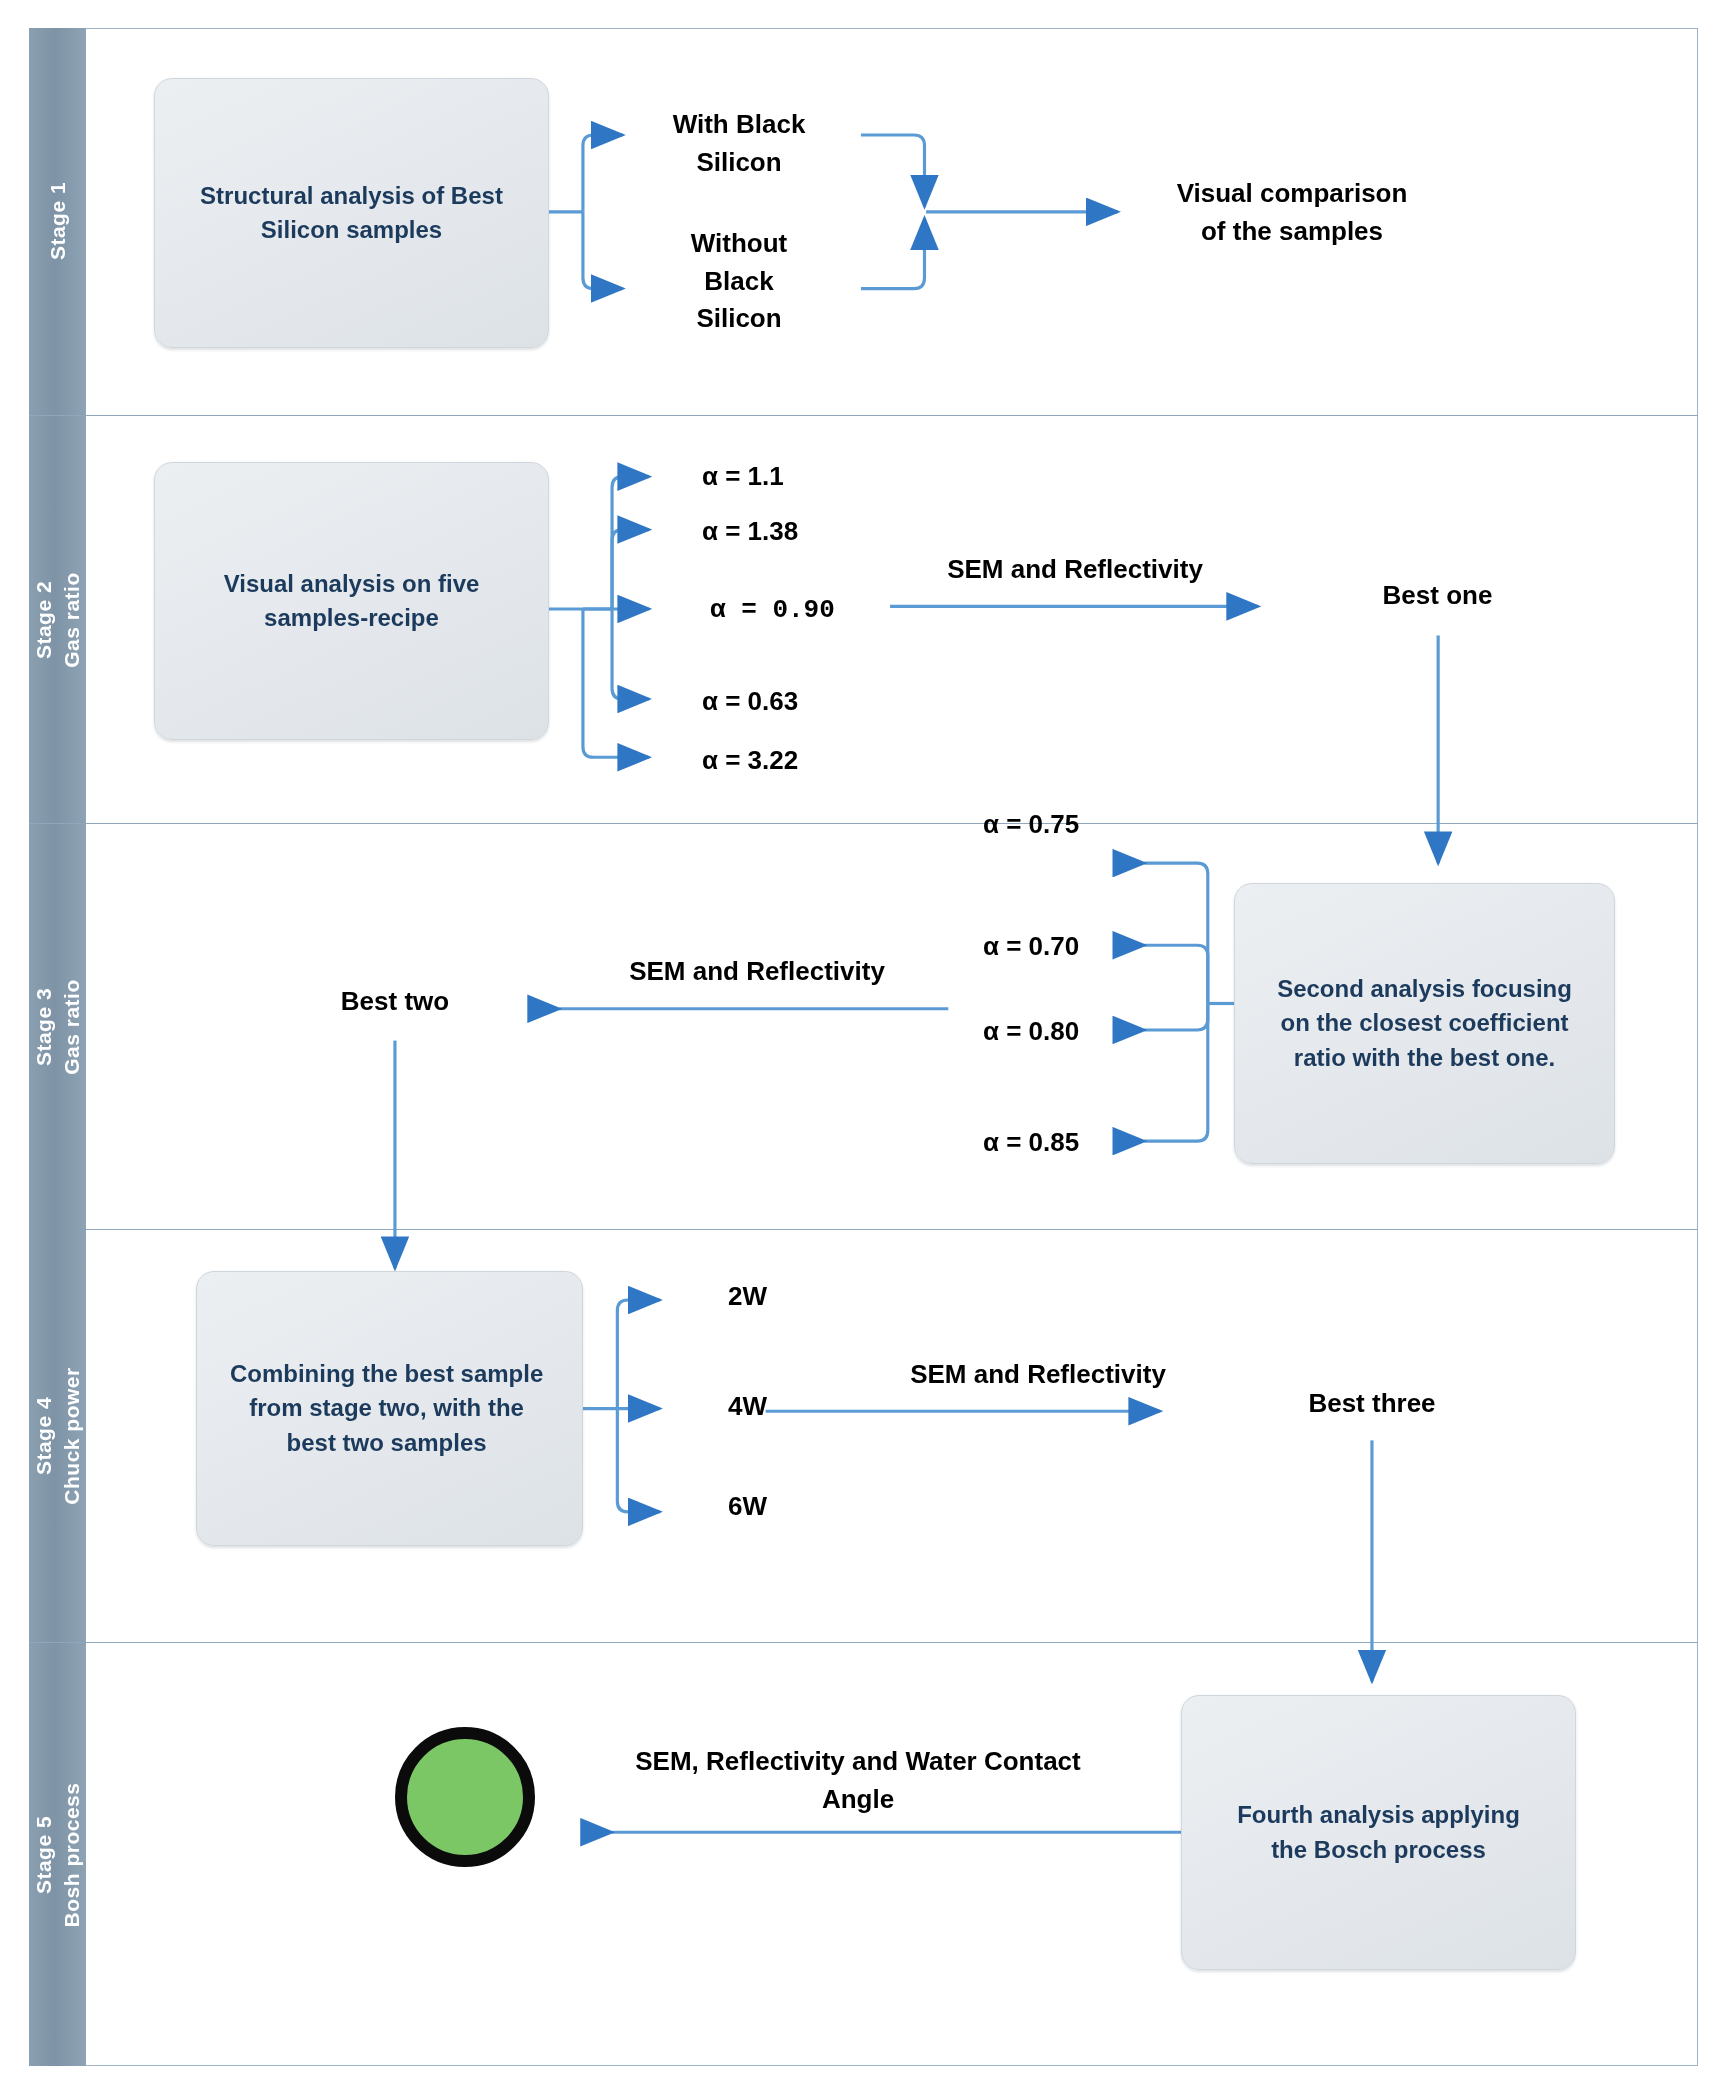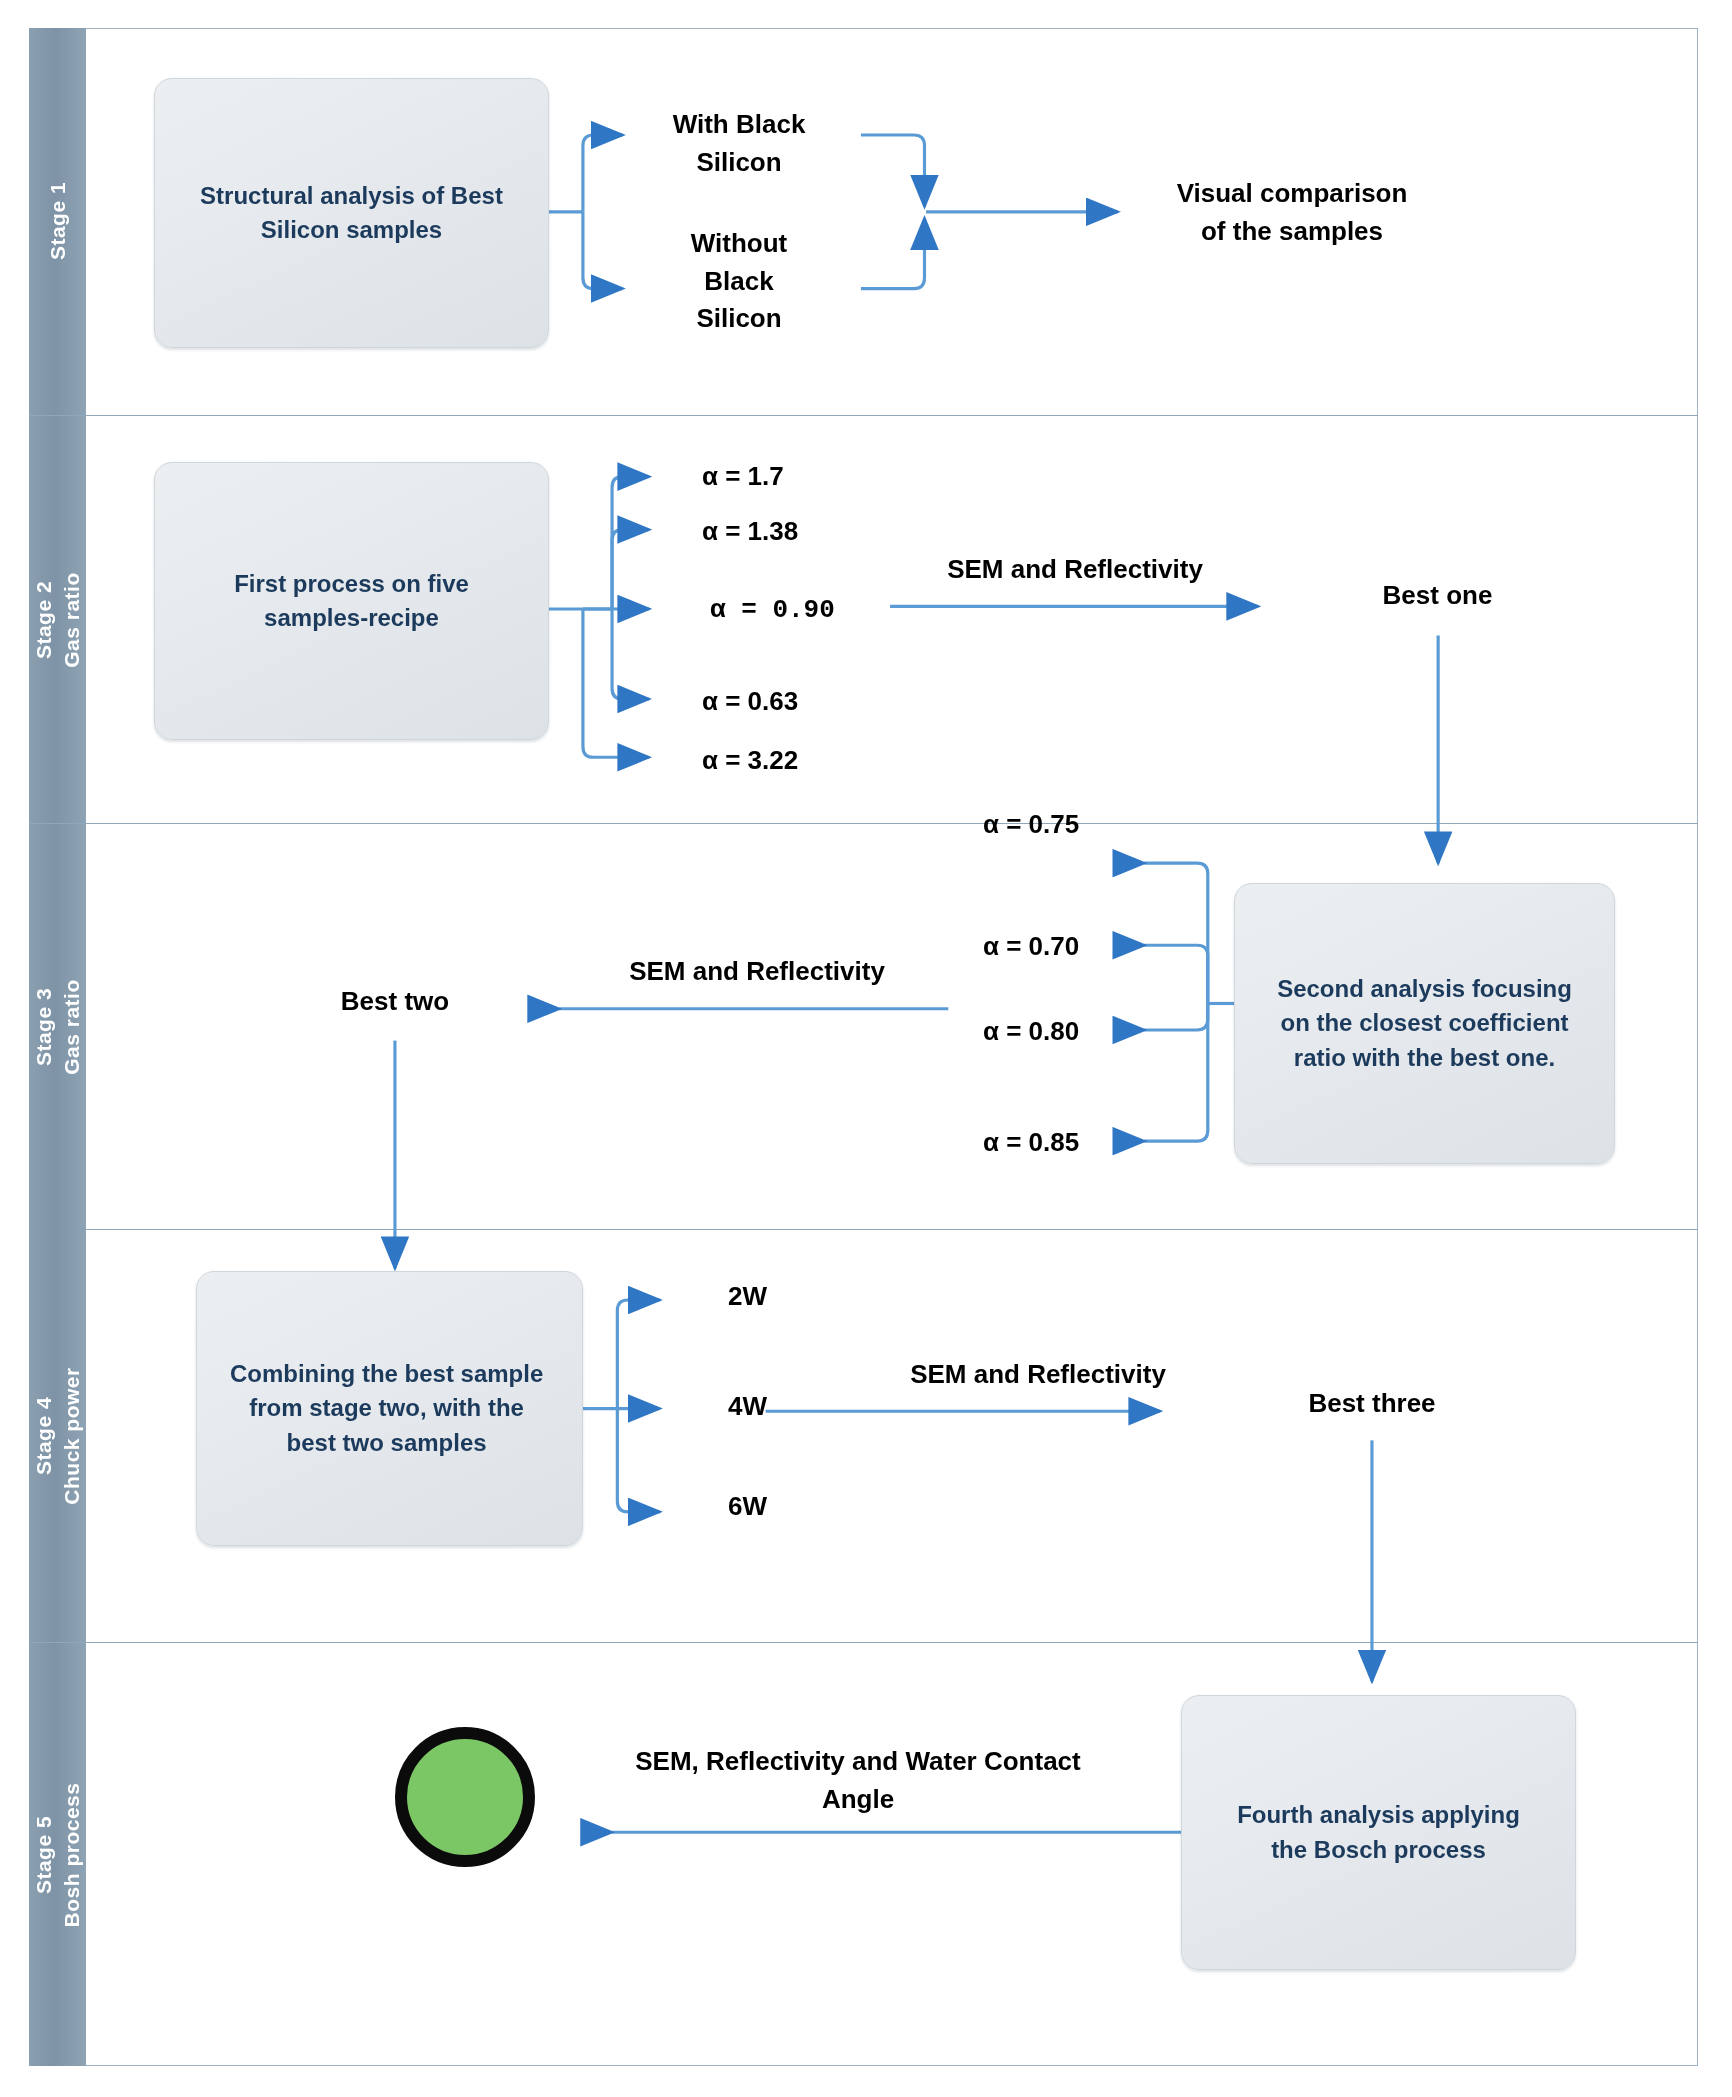--- a/index.html
+++ b/index.html
@@ -233,26 +233,26 @@
     <div>Silicon</div>
   </div>
 
   <div class="lbl" style="left:1128px;top:175px;width:328px;">
     <div>Visual comparison</div>
     <div>of the samples</div>
   </div>
 
   <div class="pbox" style="left:154px;top:462px;width:395px;height:278px;">
     <span>
-      <span>First process on five</span>
+      <span>Visual analysis on five</span>
       <span>samples-recipe</span>
     </span>
   </div>
 
-  <div class="lbl bold left" style="left:702px;top:458px;width:180px;">α = 1.7</div>
+  <div class="lbl bold left" style="left:702px;top:458px;width:180px;">α = 1.1</div>
   <div class="lbl bold left" style="left:702px;top:513px;width:180px;">α = 1.38</div>
   <div class="lbl bold left" style="left:710px;top:592px;width:180px;font-family:Liberation Mono, monospace;">α = 0.90</div>
   <div class="lbl bold left" style="left:702px;top:683px;width:180px;">α = 0.63</div>
   <div class="lbl bold left" style="left:702px;top:742px;width:180px;">α = 3.22</div>
 
   <div class="lbl" style="left:911px;top:551px;width:328px;">SEM and Reflectivity</div>
 
   <div class="lbl" style="left:1329px;top:577px;width:217px;">Best one</div>
 
   <div class="pbox" style="left:1234px;top:863px;width:381px;height:281px;margin-top:20px;">

